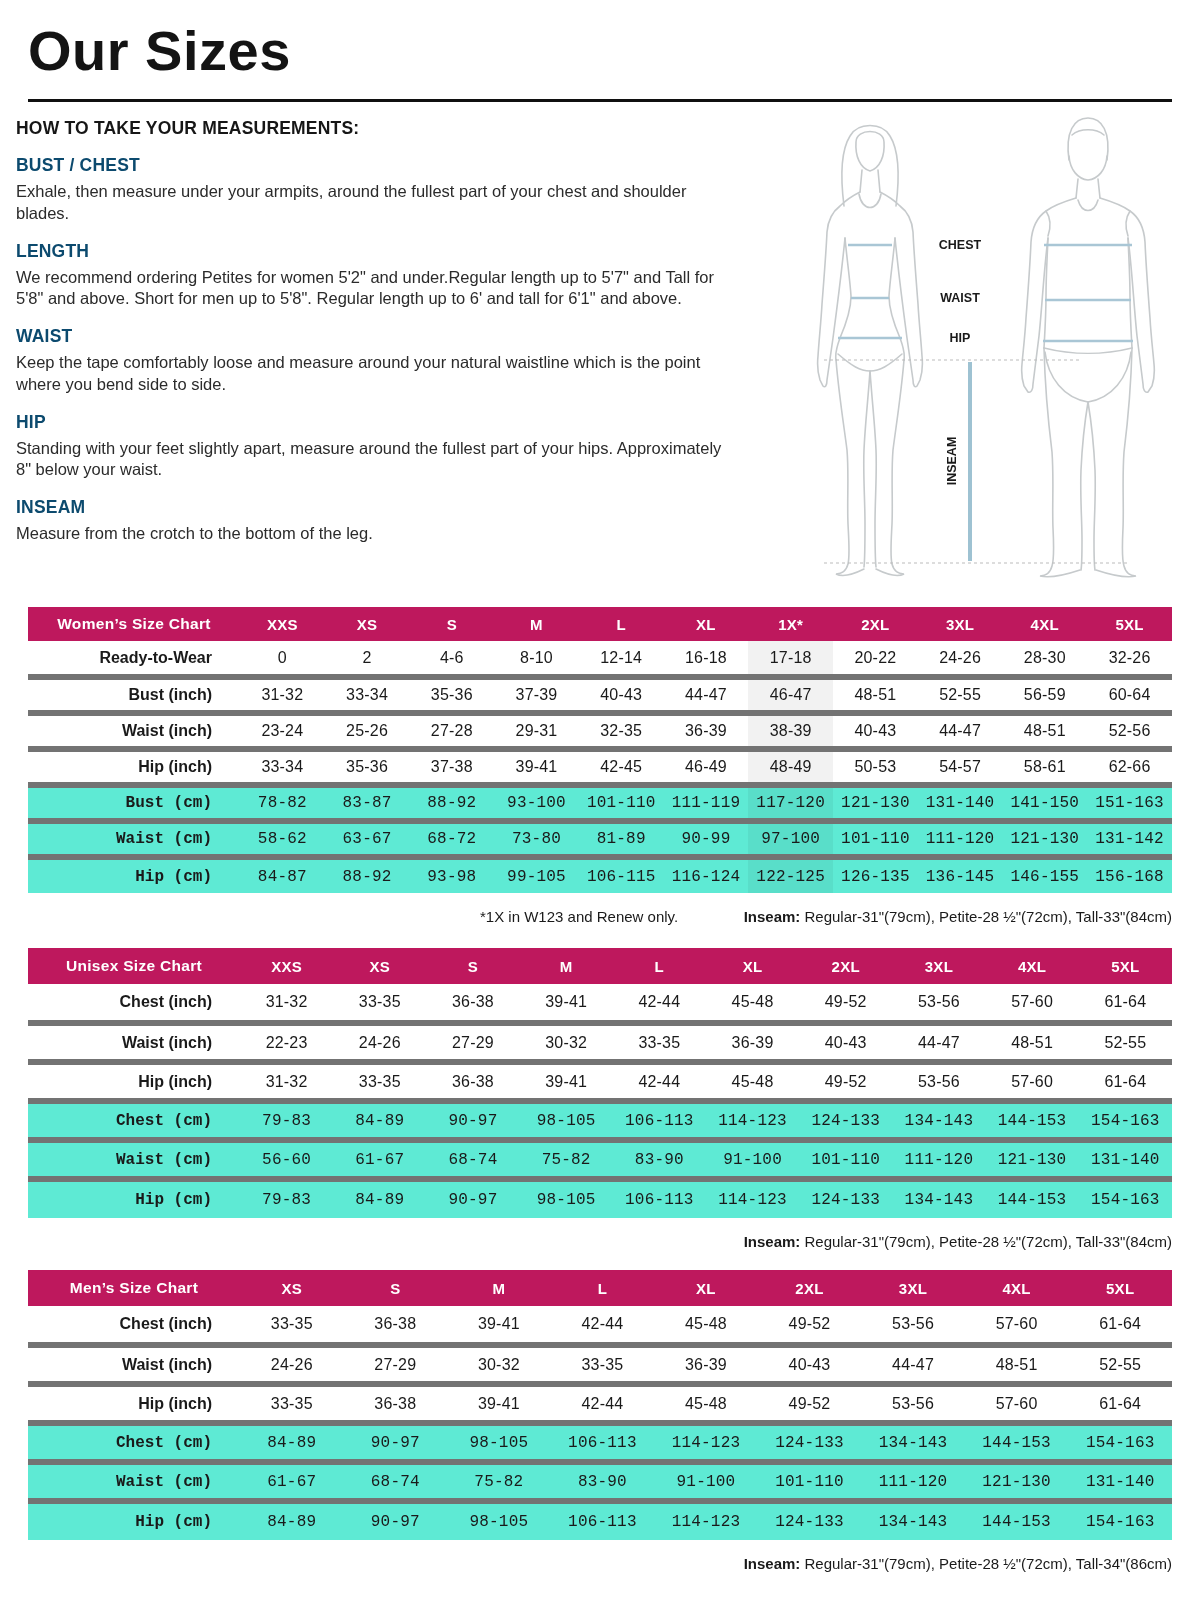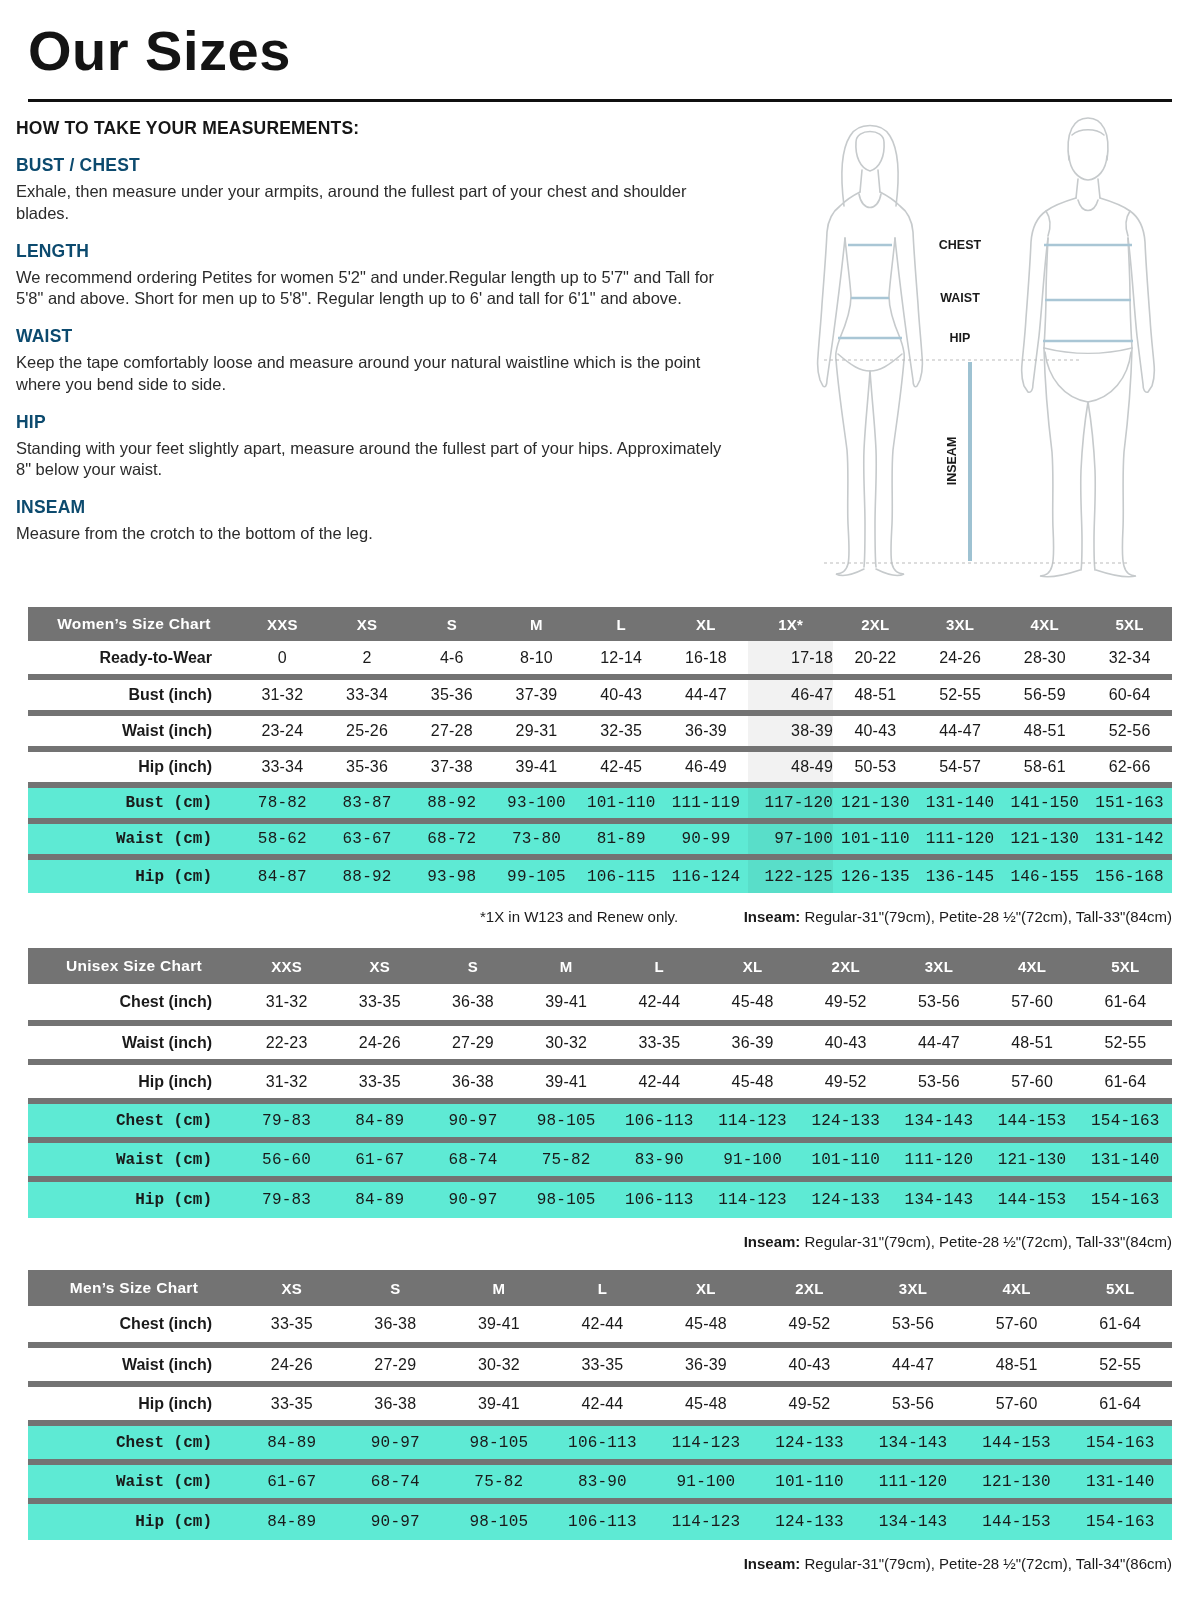--- a/index.html
+++ b/index.html
@@ -22,31 +22,31 @@
   .diagram { position:absolute; left:782px; top:108px; width:392px; height:478px; }
   .diagram svg text { font-family:"Liberation Sans", sans-serif; font-weight:700; fill:#1a1a1a; }
 
   
   .table-block { position:absolute; left:28px; width:1144px; }
   .tb-womens { top:607px; }
   .tb-unisex { top:948px; }
   .tb-mens   { top:1270px; }
 
   table.size-table { width:1144px; border-collapse:collapse; table-layout:fixed; }
-  table.size-table thead th { background:#737373; color:#ffffff; font-size:15px; font-weight:700; letter-spacing:.3px; text-align:center; }
+  table.size-table thead th { background:#be185d; color:#ffffff; font-size:15px; font-weight:700; letter-spacing:.3px; text-align:center; }
   table.size-table thead th.corner { font-size:15.5px; }
   .t-womens thead th { height:34px; }
   .t-unisex thead th, .t-mens thead th { height:36px; }
   .t-womens tbody tr { height:36px; }
   .t-unisex tbody tr, .t-mens tbody tr { height:39px; }
   tbody tr + tr { border-top:6px solid #737373; }
   tbody tr.shaded { background:#5eead4;font-family:Liberation Mono, monospace; }
   tbody th.row-label { text-align:right; padding-right:28px; font-size:16px; font-weight:700; color:#1a1a1a; }
   tbody td { text-align:center; font-size:16px; letter-spacing:.2px; color:#1a1a1a; }
-  tbody td.hl { background:rgba(0,0,0,0.05);text-align:right; }
+  tbody td.hl { background:rgba(0,0,0,0.05); }
 
   .footnotes { display:flex; width:1144px; margin-top:15px; font-size:15px; color:#1a1a1a;gap:28px; }
   .fn-left { margin-left:452px; }
   .fn-right { margin-left:auto; }
   .fn-right .fn-label { font-weight:700; }
 </style>
 </head>
 <body>
 
 <div id="page">
@@ -186,21 +186,21 @@
             <td>0</td>
             <td>2</td>
             <td>4-6</td>
             <td>8-10</td>
             <td>12-14</td>
             <td>16-18</td>
             <td class="hl">17-18</td>
             <td>20-22</td>
             <td>24-26</td>
             <td>28-30</td>
-            <td>32-34</td>
+            <td>32-26</td>
           </tr>
           <tr>
             <th class="row-label">Bust (inch)</th>
             <td>31-32</td>
             <td>33-34</td>
             <td>35-36</td>
             <td>37-39</td>
             <td>40-43</td>
             <td>44-47</td>
             <td class="hl">46-47</td>

